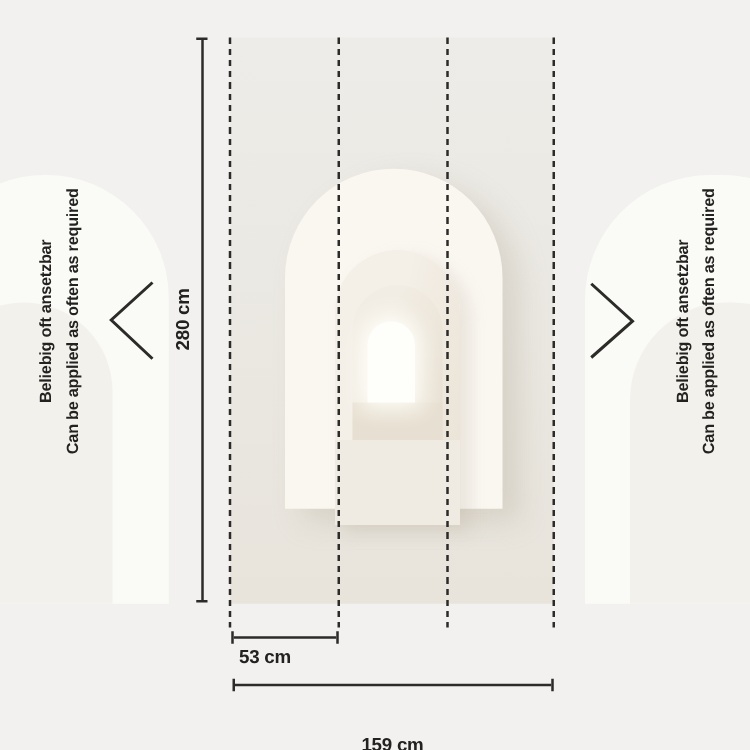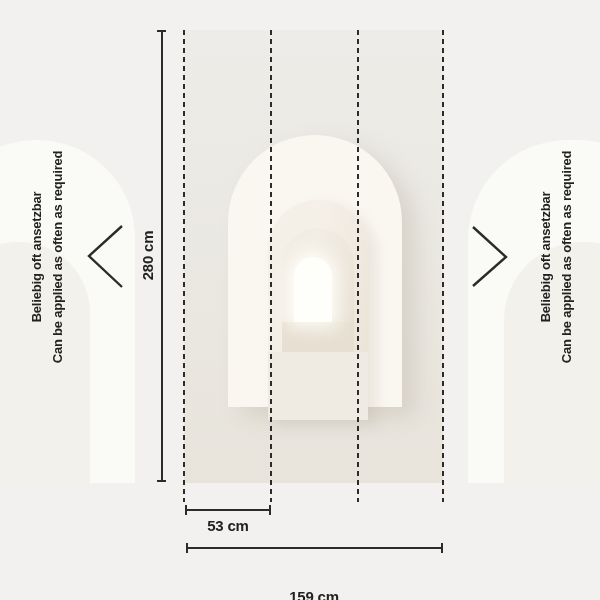--- a/index.html
+++ b/index.html
@@ -71,21 +71,21 @@
     border-left:2px solid var(--line);border-right:2px solid var(--line);
     background:linear-gradient(var(--line),var(--line)) center / 100% 2px no-repeat;
   }
   .dimh-panel{left:185px;top:505px;width:86px;}
   .dimh-total{left:186px;top:543px;width:257px;}
   .dim-label{
     position:absolute;font-weight:bold;font-size:15px;letter-spacing:-0.2px;
     color:var(--text);text-align:center;white-space:nowrap;
   }
   .label-height{left:117px;top:247px;width:60px;transform:rotate(-90deg);}
-  .label-panel{left:188px;top:517px;width:80px;}
+  .label-panel{left:172px;top:517px;width:80px;}
   .label-total{left:254px;top:588px;width:120px;}
   
   .note{
     position:absolute;width:400px;height:42px;top:236px;
     transform:rotate(-90deg);text-align:center;
     font-weight:bold;font-size:13px;line-height:21px;letter-spacing:-0.2px;
     color:var(--text);white-space:nowrap;
   }
   .note-left{left:-153px;}
   .note-right{left:356px;}

